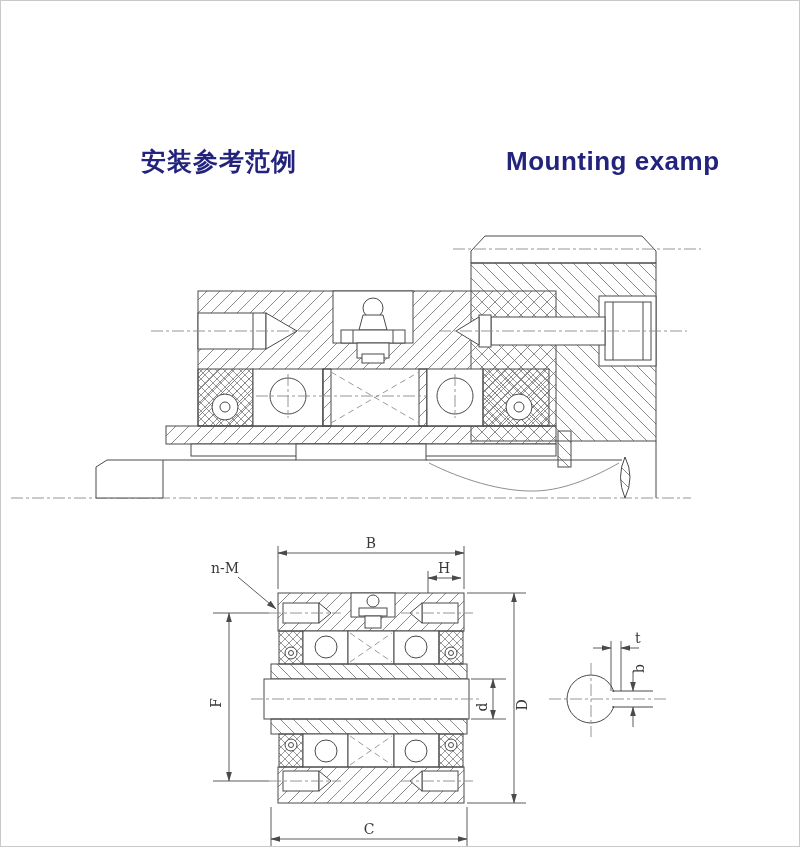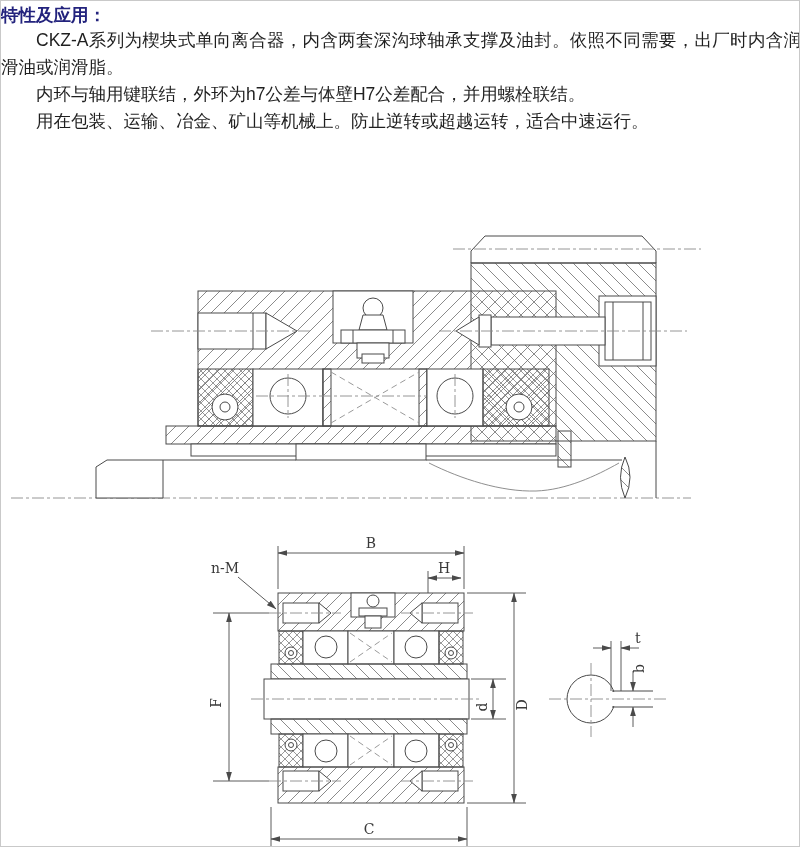--- a/index.html
+++ b/index.html
@@ -22,27 +22,25 @@
   svg .dim { stroke:#4a4a4a; stroke-width:0.9; fill:none; }
   svg .dsh { stroke:#8f8f8f; stroke-width:0.9; stroke-dasharray:6 4; fill:none; }
   svg .wv  { stroke:#818181; stroke-width:0.9; fill:none; }
   svg text { font-family:"DejaVu Serif","Liberation Serif",serif; font-size:14px; fill:#3a3a3a; }
 </style>
 </head>
 <body>
 
 <div class="page">
 
-  <div class="doc-text">
-    <h1 class="doc-title">特性及应用：</h1>
-    <p class="body-par">CKZ-A系列为楔块式单向离合器，内含两套深沟球轴承支撑及油封。依照不同需要，出厂时内含润滑油或润滑脂。</p>
-    <p class="body-par">内环与轴用键联结，外环为h7公差与体壁H7公差配合，并用螺栓联结。</p>
-    <p class="body-par">用在包装、运输、冶金、矿山等机械上。防止逆转或超越运转，适合中速运行。</p>
+
+  <div class="headings-row">
+    <span class="heading-zh">安装参考范例</span>
+    <span class="heading-en">Mounting examp</span>
   </div>
-
 
   <svg id="drawing1" class="svg-abs" width="800" height="300" viewBox="0 0 800 300">
     <defs>
       <pattern id="hA1" patternUnits="userSpaceOnUse" width="13" height="13">
         <path d="M0,13 L13,0" stroke="#6d6d6d" stroke-width="0.8"></path>
       </pattern>
       <pattern id="hB1" patternUnits="userSpaceOnUse" width="13" height="13">
         <path d="M0,0 L13,13" stroke="#6d6d6d" stroke-width="0.8"></path>
       </pattern>
       <pattern id="xh1" patternUnits="userSpaceOnUse" width="8" height="8">

